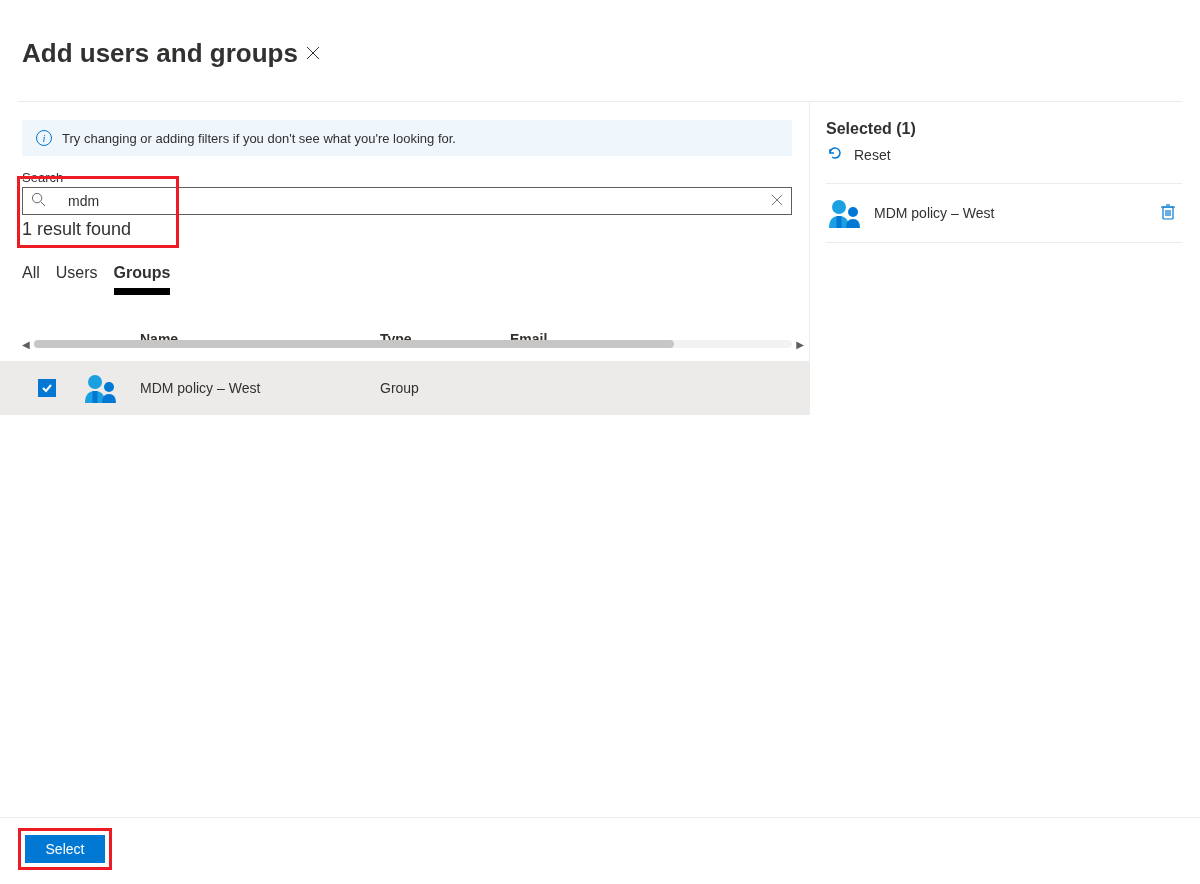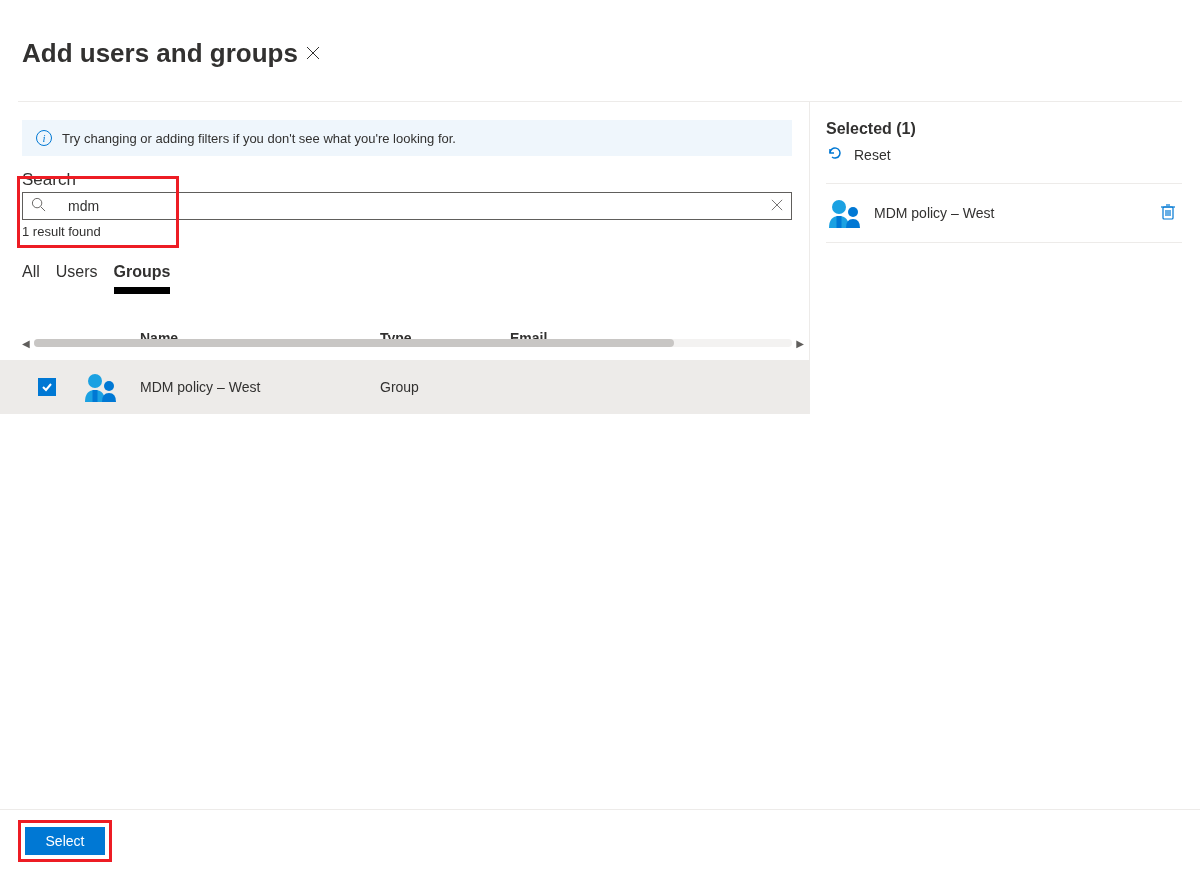--- a/index.html
+++ b/index.html
@@ -72,41 +72,41 @@
       border: 3px solid #ed1c24;
       position: absolute;
       left: 17px;
       top: 74px;
       width: 162px;
       height: 72px;
       pointer-events: none;
       z-index: 5;
     }
     .search-label {
-      font-size: 17px;
+      font-size: 13px;
       color: #323130;
       margin-bottom: 2px;
       display: block;
     }
     .search-input-wrap {
       border: 1px solid #605e5c;
       display: flex;
       align-items: center;
       height: 28px;
       padding: 0 8px;
       gap: 22px;
     }
     .search-input-wrap input {
       border: none; outline: none; flex: 1; font-size: 14px; color: #323130;
       background: transparent;
     }
     .search-icon { color: #605e5c; }
     .clear-search { color: #605e5c; cursor: pointer; font-size: 14px; }
     .result-count {
-      font-size: 13px;
+      font-size: 18px;
       margin-top: 4px;
       color: #323130;
     }
     .tabs {
       margin: 24px 0 0 22px;
       display: flex;
       gap: 16px;
       font-size: 16px;
     }
     .tab { cursor: pointer; padding-bottom: 6px; color: #323130; }
@@ -155,21 +155,21 @@
     .reset-icon { color: #0078d4; }
     .selected-divider { border-top: 1px solid #edebe9; margin-bottom: 0; }
     .selected-item {
       display: flex; align-items: center; gap: 12px;
       padding: 14px 0;
       border-bottom: 1px solid #edebe9;
     }
     .selected-name { flex: 1; font-size: 14px; color: #323130;}
     .trash-btn { color: #0078d4; cursor: pointer; padding-right: 6px; }
     .footer {
-      position: absolute; bottom: 12px; left: 0; right: 0;
+      position: absolute; bottom: 4px; left: 0; right: 0;
       border-top: 1px solid #edebe9;
       padding: 10px 18px;
       display: flex;
     }
     .select-btn-highlight {
       border: 3px solid #ed1c24;
       padding: 4px;
       display: inline-block;
     }
     .select-btn {

